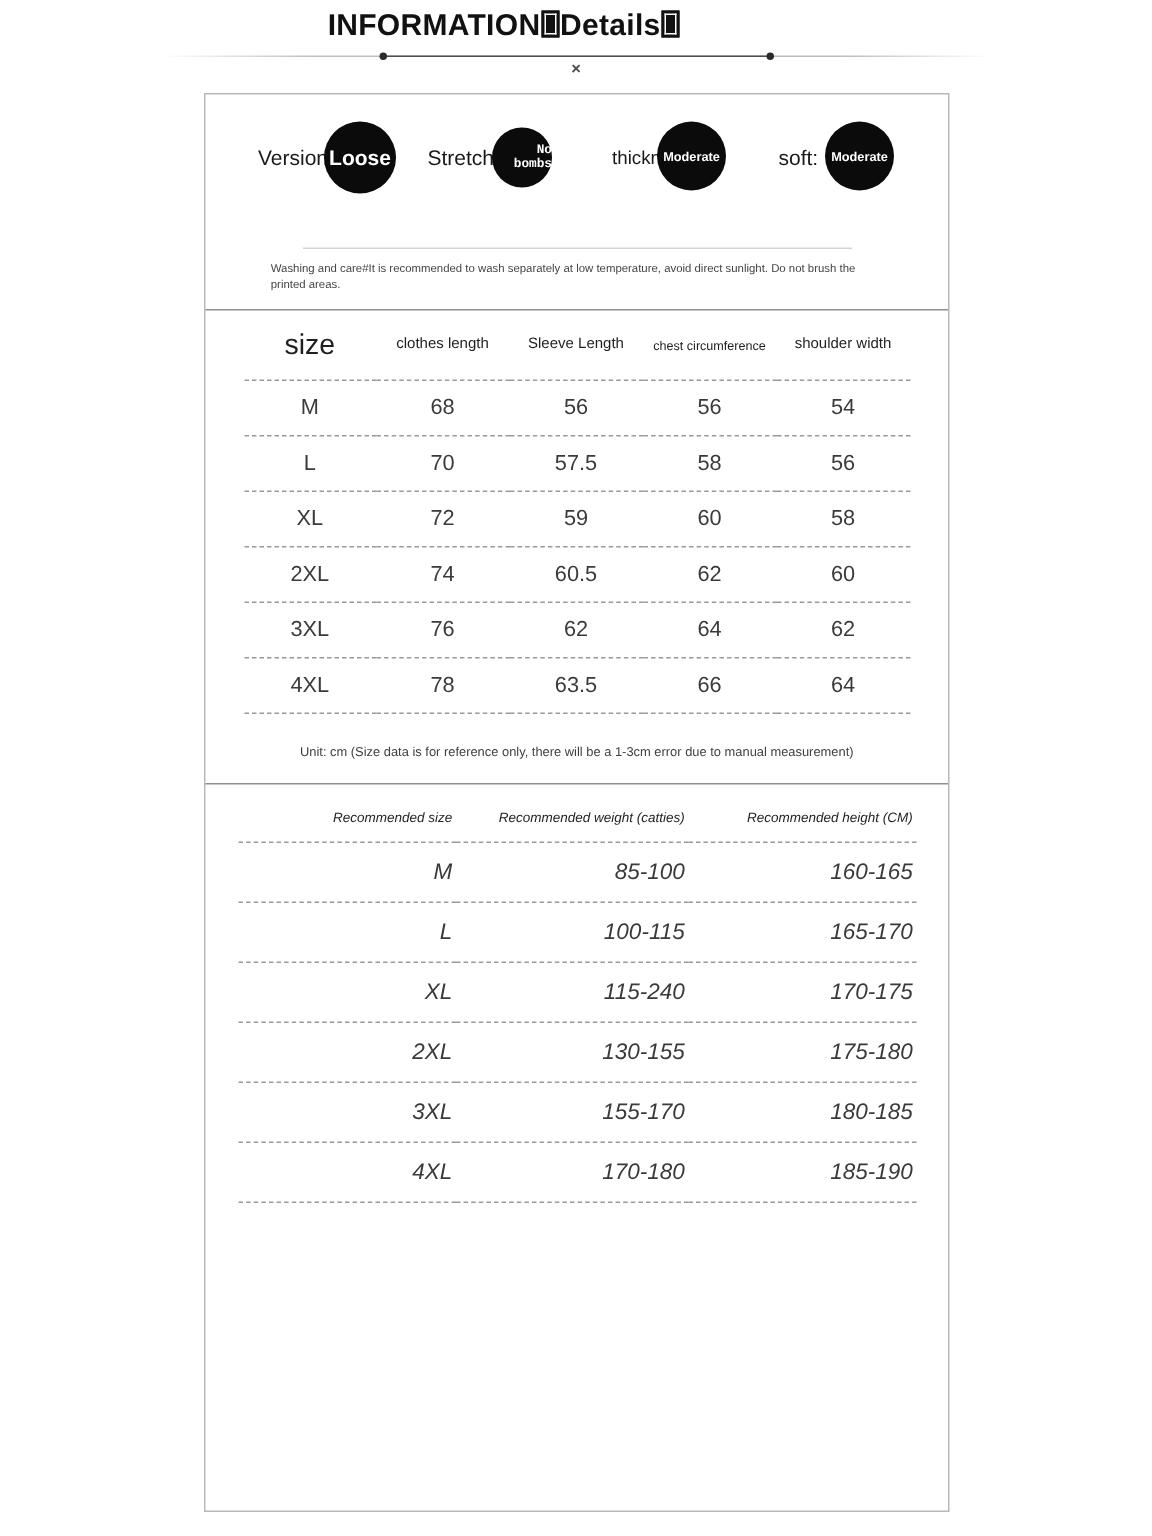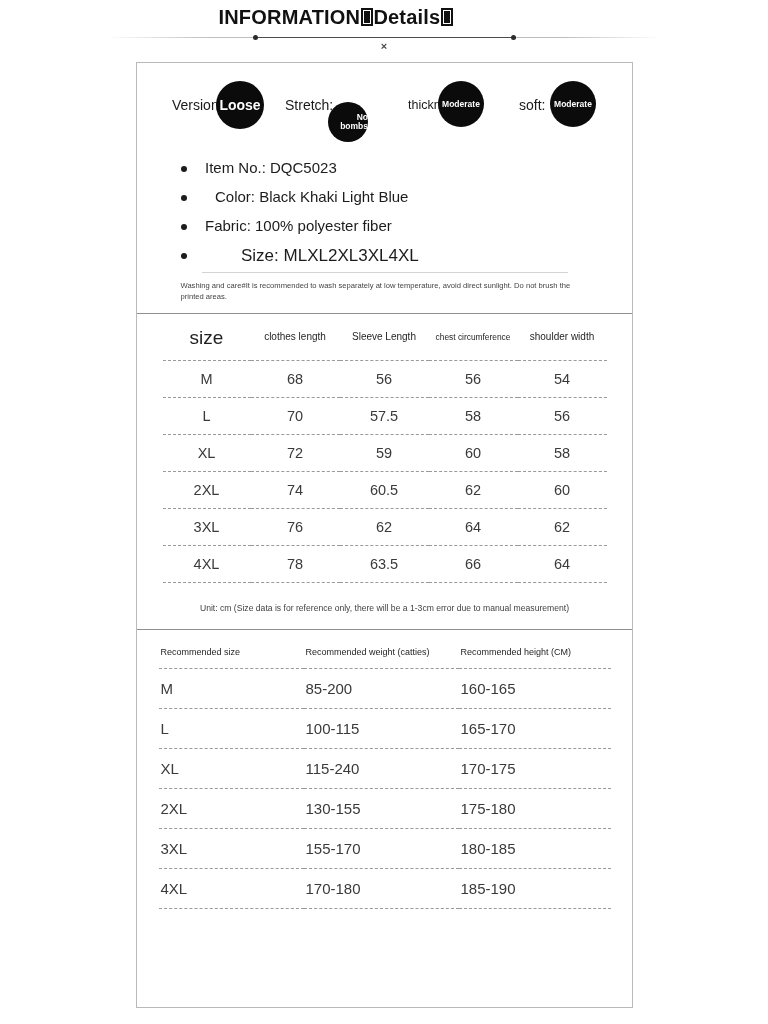--- a/index.html
+++ b/index.html
@@ -153,21 +153,21 @@
     justify-content: center;
     text-align: right;
     line-height: 1.05;
     font-weight: 600;
   }
 
   .attr0 { left: 35px; }
   .badge0 { left: 79px; top: 18px; width: 48px; height: 48px; font-size: 14px; }
 
   .attr1 { left: 148px; }
-  .badge1 { left: 191px; top: 39px; width: 40px; height: 40px; font-size: 8.5px; }
+  .badge1 { left: 191px; top: 22px; width: 40px; height: 40px; font-size: 8.5px; font-family: Liberation Mono, monospace; }
 
   .attr2 { left: 271px; }
   .badge2 { left: 301px; top: 18px; width: 46px; height: 46px; font-size: 8.5px; }
 
   .attr3 { left: 382px; }
   .badge3 { left: 413px; top: 18px; width: 46px; height: 46px; font-size: 8.5px; }
 
   
   .info-block {
     padding: 12px 0 0 0;
@@ -261,23 +261,24 @@
   }
 
   
   table.rc {
     width: 452px;
     margin: 0 auto;
     border-collapse: collapse;
     table-layout: fixed;
   }
   table.rc th, table.rc td {
-    text-align: left;
+    text-align: right;
     vertical-align: middle;
     font-weight: 400;
+    font-style: italic;
   }
   table.rc thead th {
     padding: 10px 2px 10px 2px;
     font-size: 9px;
     line-height: 1.35;
     color: #1f1f1f;
   }
   table.rc tbody tr { border-top: 1px dashed #9a9a9a; }
   table.rc tbody tr:last-child { border-bottom: 1px dashed #9a9a9a; }
   table.rc tbody td {
@@ -328,26 +329,20 @@
       </div>
       <div class="badge badge2">Moderate</div>
 
       <div class="attr attr3">
         <span class="attr-label big">soft:</span>
       </div>
       <div class="badge badge3">Moderate</div>
     </div>
 
     <div class="info-block">
-      <ul class="bullets">
-        <li>Item No.: DQC5023</li>
-        <li class="indent1">Color: Black Khaki Light Blue</li>
-        <li>Fabric: 100% polyester fiber</li>
-        <li class="indent2">Size: MLXL2XL3XL4XL</li>
-      </ul>
       <div class="care-rule"></div>
       <div class="care-note">Washing and care#It is recommended to wash separately at low temperature, avoid direct sunlight. Do not brush the printed areas.</div>
     </div>
 
     <div class="section-divider"></div>
 
     <div class="table-block">
       <table class="sz">
         <colgroup>
           <col style="width:88px">
@@ -425,21 +420,21 @@
         <thead>
           <tr>
             <th>Recommended size</th>
             <th>Recommended weight (catties)</th>
             <th>Recommended height (CM)</th>
           </tr>
         </thead>
         <tbody>
           <tr>
             <td>M</td>
-            <td>85-200</td>
+            <td>85-100</td>
             <td>160-165</td>
           </tr>
           <tr>
             <td>L</td>
             <td>100-115</td>
             <td>165-170</td>
           </tr>
           <tr>
             <td>XL</td>
             <td>115-240</td>

